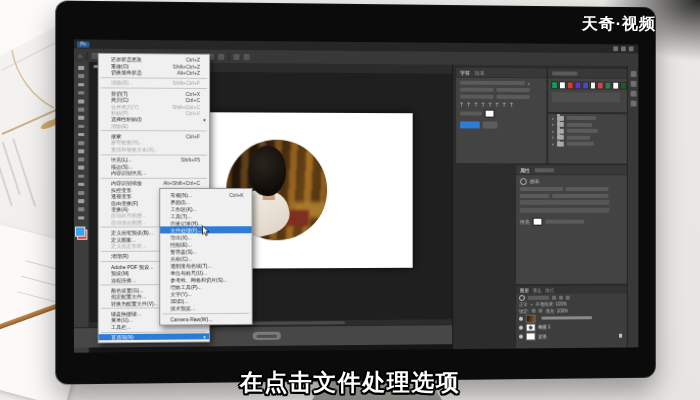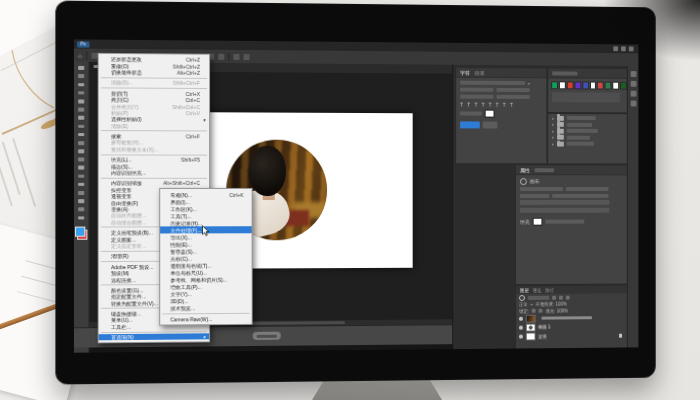--- a/index.html
+++ b/index.html
@@ -790,13 +790,15 @@
       </div>
 
       <svg class="cursor" width="8" height="11" viewBox="0 0 8 11">
         <path d="M0.5,0.5 L0.5,9 L2.6,7.2 L3.9,10.2 L5.3,9.6 L4,6.8 L6.8,6.6 Z" fill="#fff" stroke="#000" stroke-width="0.7"></path>
       </svg>
 
     </div>
   </div>
 
   <div class="corner-shade"></div>
+  <div class="brand">天奇·视频</div>
+  <div class="subtitle">在点击文件处理选项</div>
 </div>
 
 </body></html>

